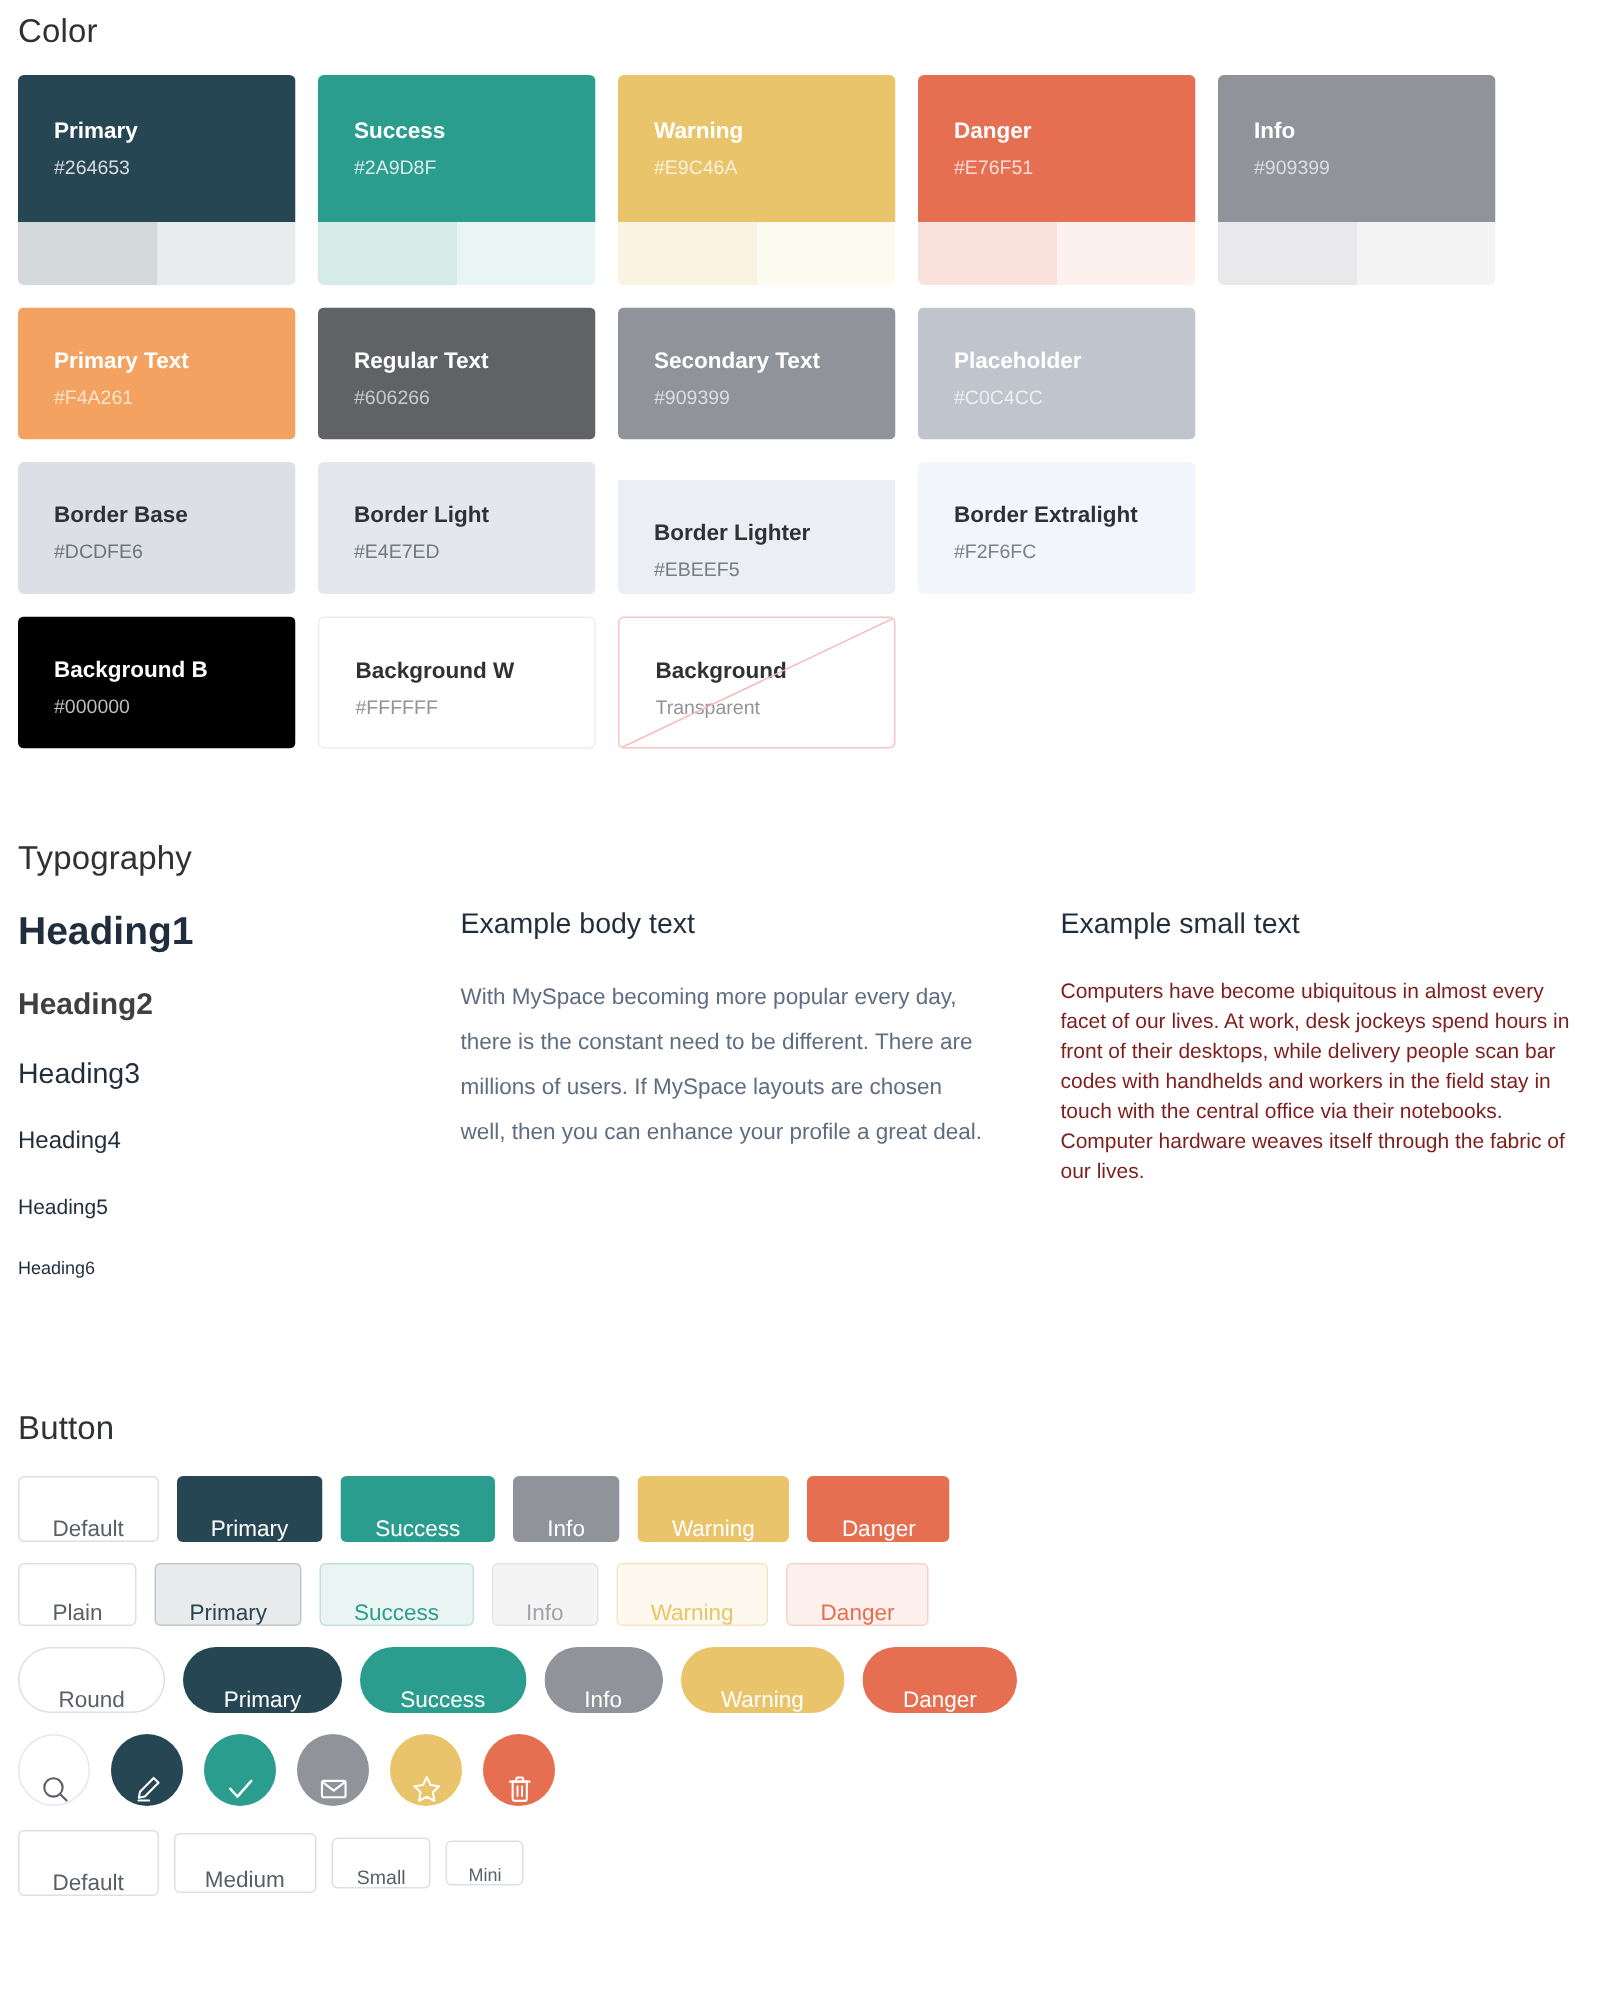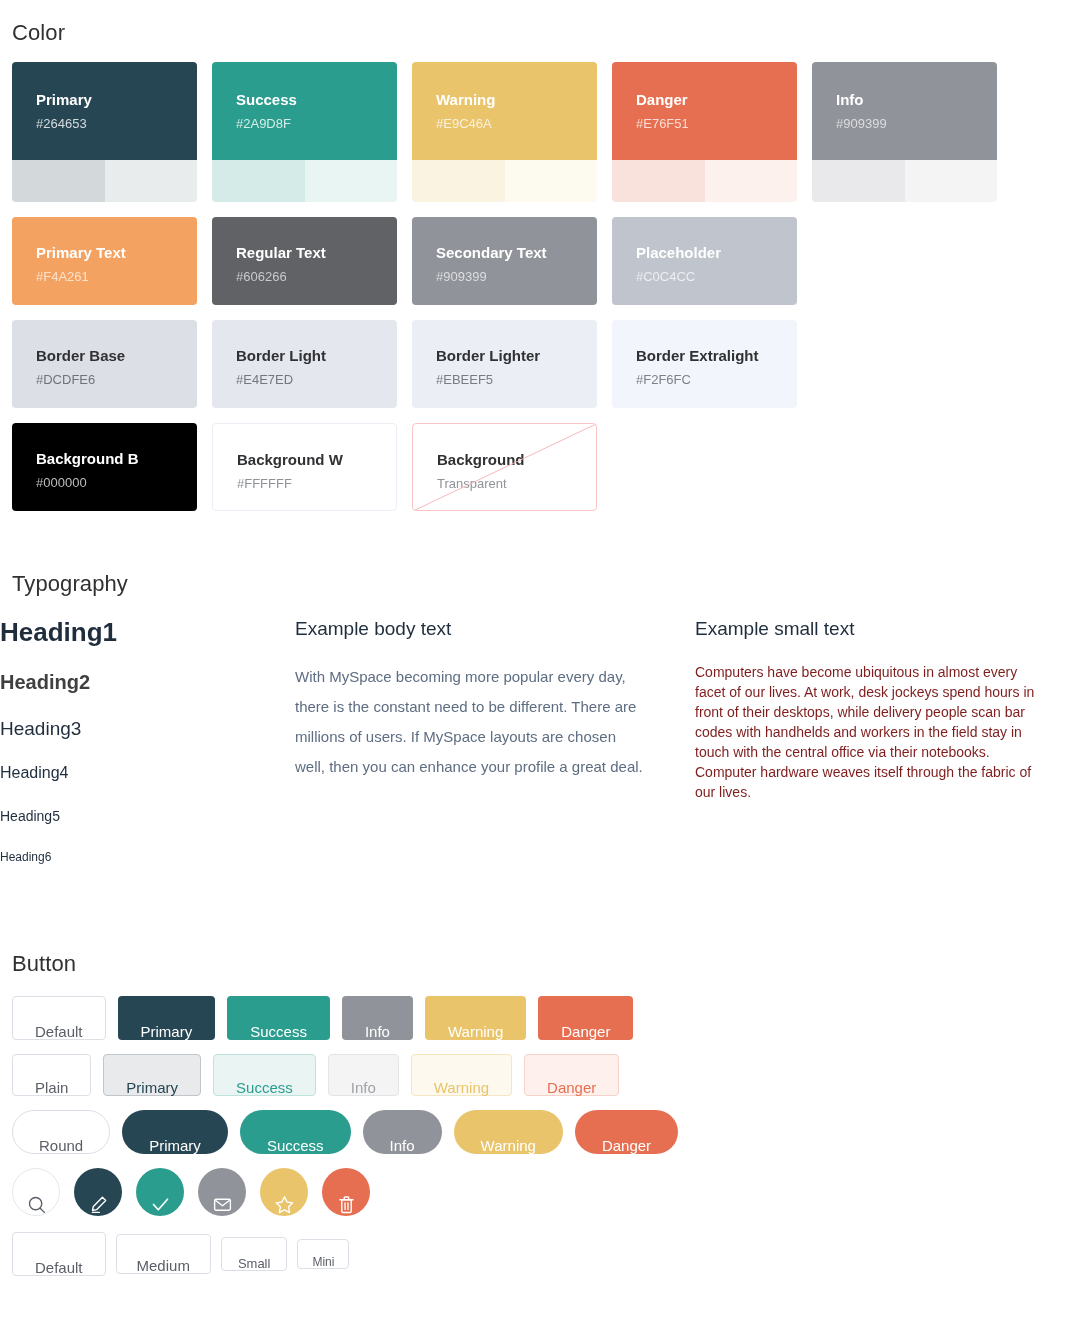--- a/index.html
+++ b/index.html
@@ -22,21 +22,21 @@
 
   
   .section-title {
     font-size: 22px;
     font-weight: 400;
     color: #303133;
     margin: 0;
     padding: 0 0 0 12px;
     letter-spacing: 0.1px;
   }
-  #color-section { padding-top: 20px; }
+  #color-section { padding-top: 8px; }
   #typography-section { padding-top: 18px; }
   #button-section { padding-top: 18px; }
 
   
   .swatch-row {
     display: flex;
     padding-left: 12px;
     gap: 15px;
   }
   .swatch-row.first { margin-top: 16px; }
@@ -85,20 +85,21 @@
   }
   .diag-line {
     position: absolute;
     inset: 0;
     pointer-events: none;
   }
 
   
   .type-grid {
     display: flex;
+    padding-left: 12px;
     margin-top: 20px;
   }
   .type-col-headings { width: 295px; }
   .type-col-body { width: 400px; padding-right: 45px; }
   .type-col-small { width: 350px; }
 
   .h1-demo { font-size: 26px; font-weight: 700; color: #1f2d3d; margin: 0 0 22px 0; line-height: 30px; }
   .h2-demo { font-size: 20px; font-weight: 700; color: #404040; margin: 0 0 22px 0; line-height: 26px; }
   .h3-demo { font-size: 19px; font-weight: 400; color: #1f2d3d; margin: 0 0 23px 0; line-height: 23px; }
   .h4-demo { font-size: 16px; font-weight: 400; color: #1f2d3d; margin: 0 0 24px 0; line-height: 20px; }
@@ -279,21 +280,21 @@
             <div class="swatch-hex" style="color: rgb(111, 115, 124);">#DCDFE6</div>
           </div>
         </div>
         <div class="swatch no-tint tall">
           <div class="swatch-main" style="background: rgb(228, 231, 237);">
             <div class="swatch-name" style="color: rgb(48, 49, 51);">Border Light</div>
             <div class="swatch-hex" style="color: rgb(115, 119, 127);">#E4E7ED</div>
           </div>
         </div>
         <div class="swatch no-tint tall">
-          <div class="swatch-main" style="background: rgb(235, 238, 245);">
+          <div class="swatch-main" style="background: rgb(235, 238, 245); margin-top: 12px;">
             <div class="swatch-name" style="color: rgb(48, 49, 51);">Border Lighter</div>
             <div class="swatch-hex" style="color: rgb(120, 124, 132);">#EBEEF5</div>
           </div>
         </div>
         <div class="swatch no-tint tall">
           <div class="swatch-main" style="background: rgb(242, 246, 252);">
             <div class="swatch-name" style="color: rgb(48, 49, 51);">Border Extralight</div>
             <div class="swatch-hex" style="color: rgb(125, 129, 137);">#F2F6FC</div>
           </div>
         </div>

